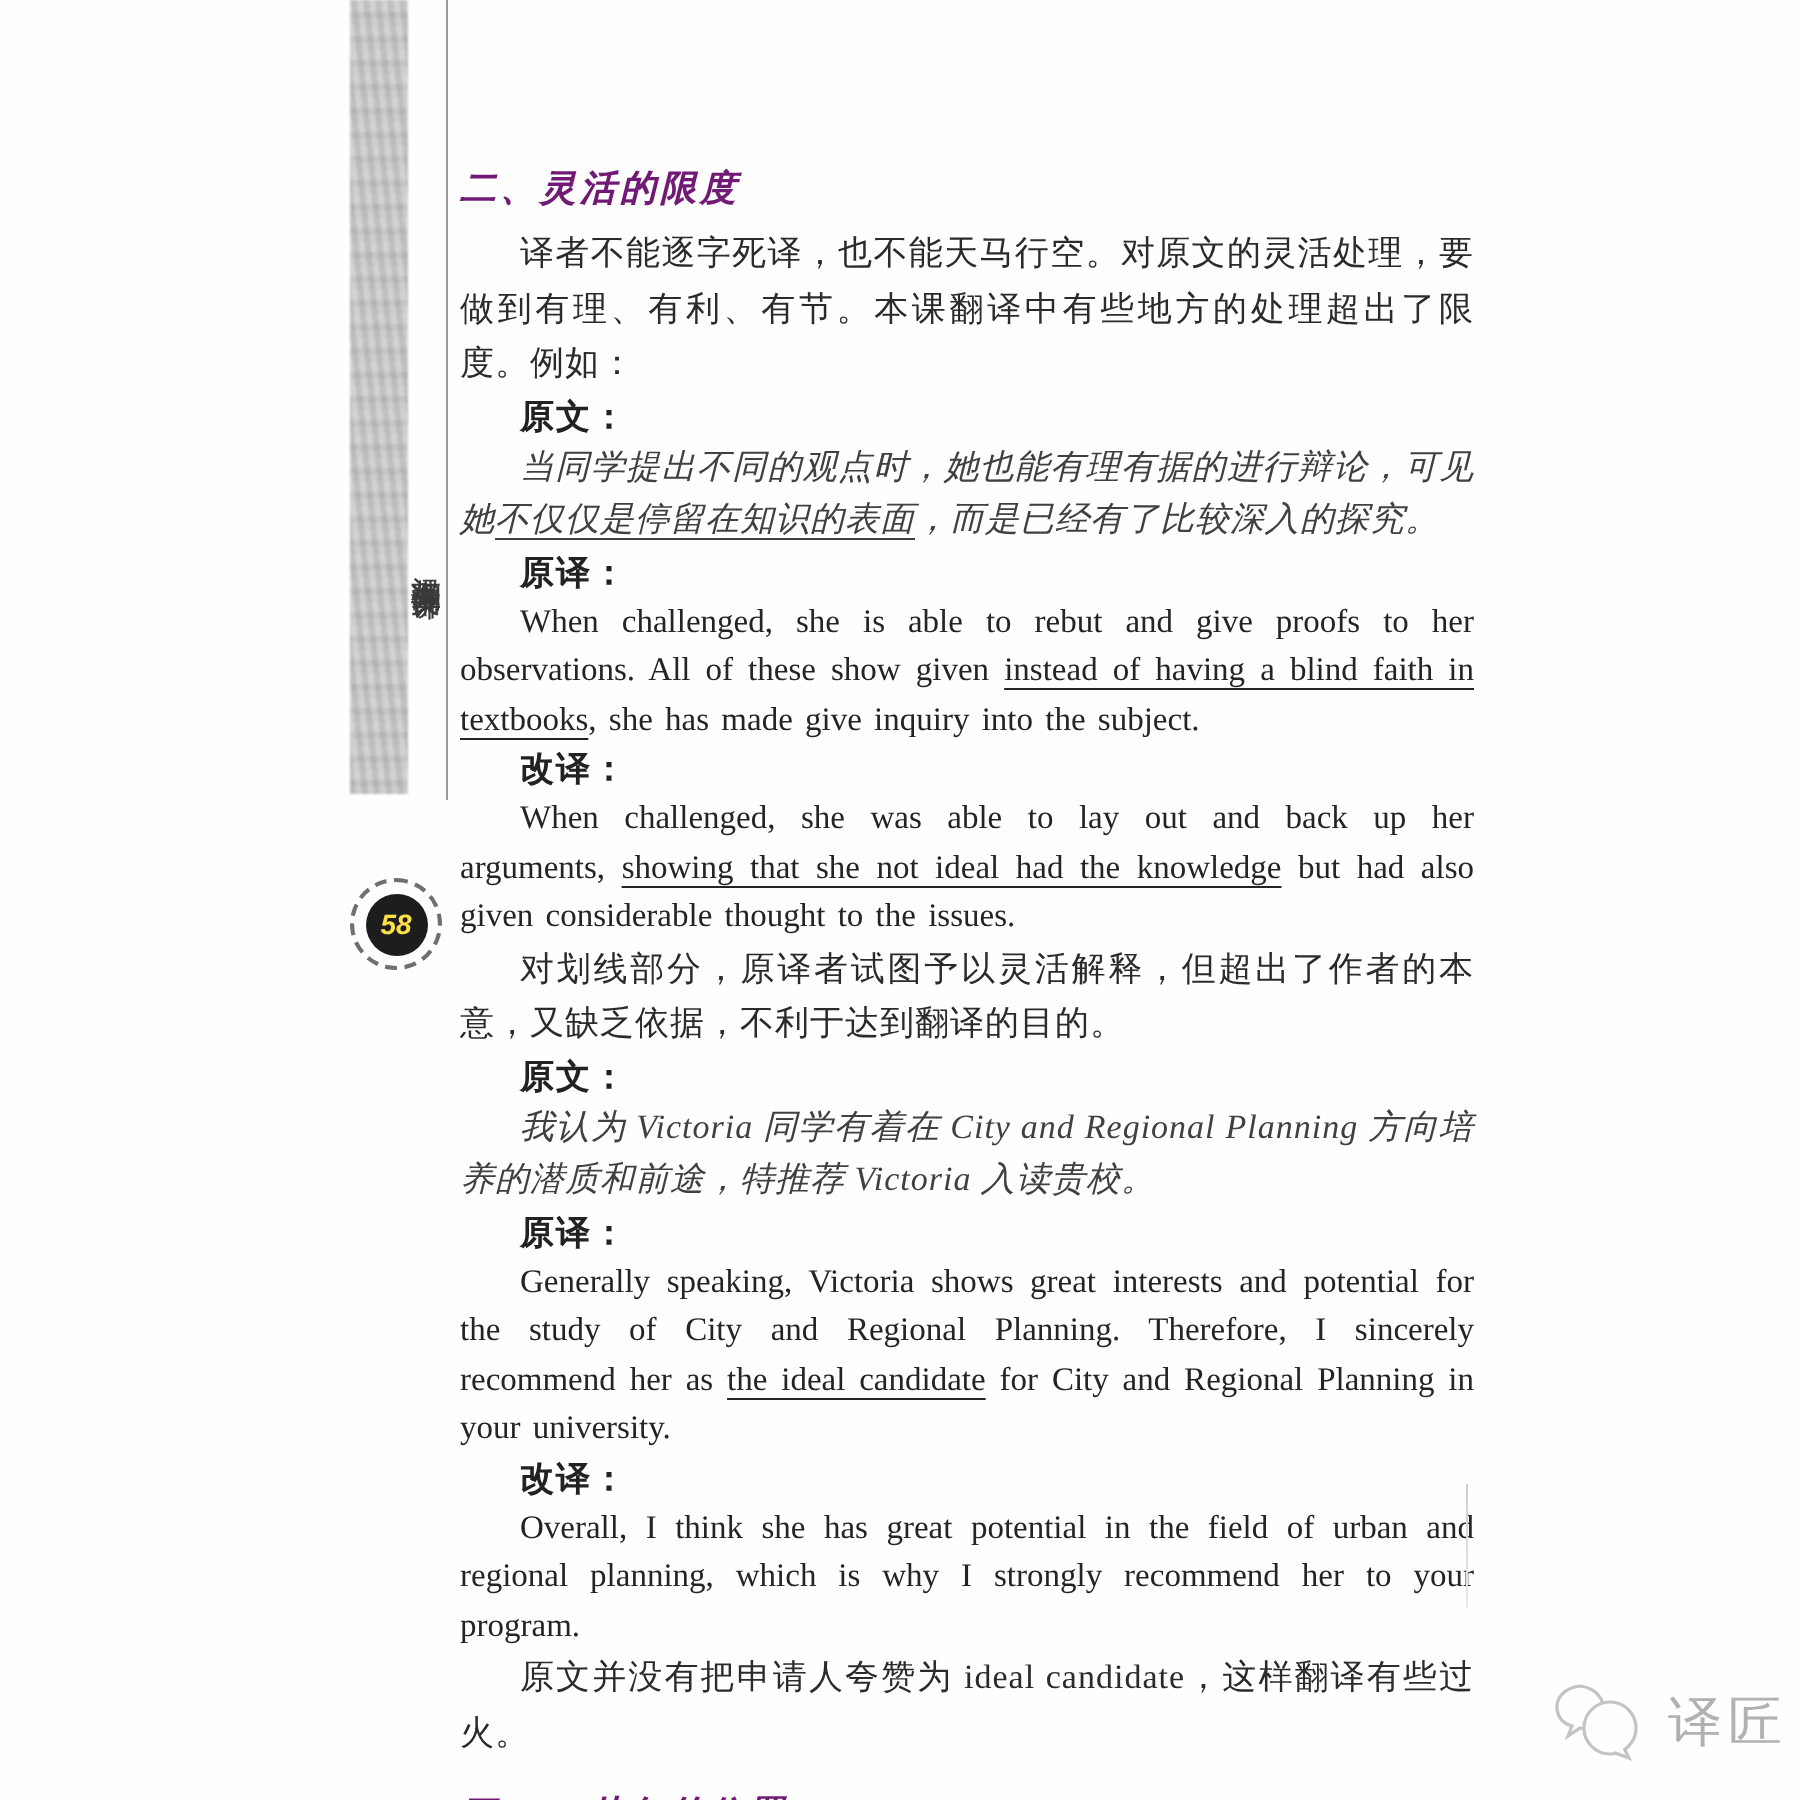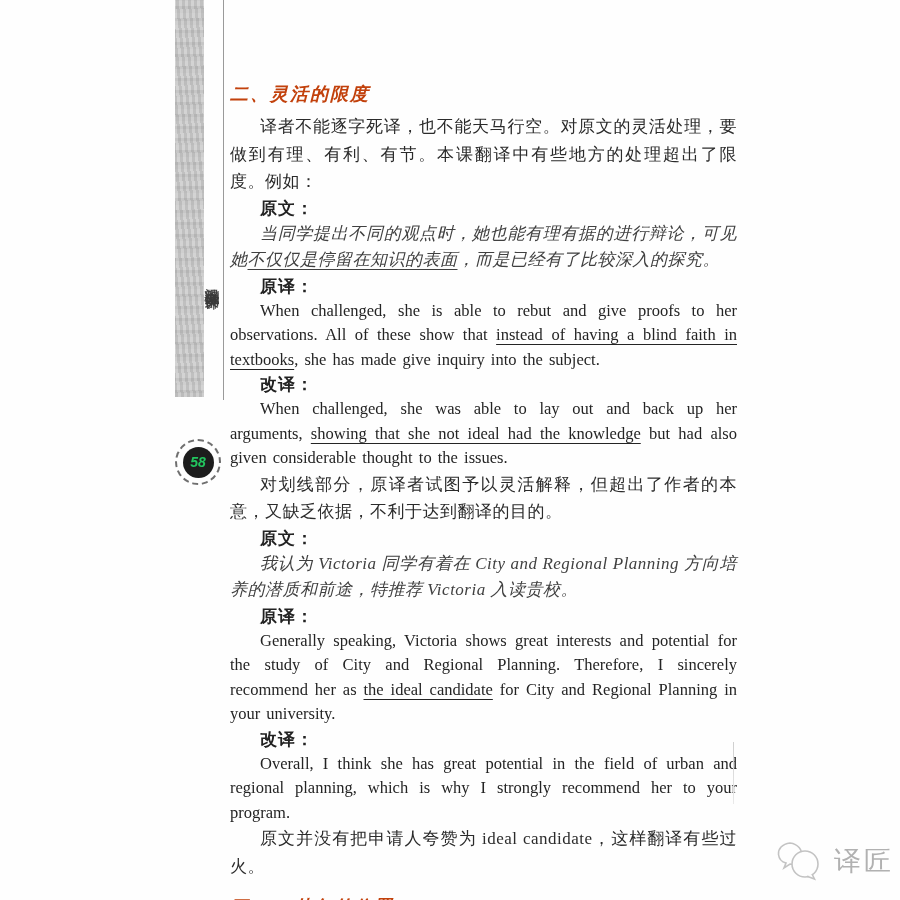--- a/index.html
+++ b/index.html
@@ -24,33 +24,33 @@
     font-size:15px;line-height:18px;letter-spacing:1px;color:#3a3a3a;
     font-family:"Liberation Serif","DejaVu Serif",serif;
   }
   
   .page-badge{
     position:absolute;left:175px;top:439px;width:46px;height:46px;border-radius:50%;
     border:2px dashed #6f6f6f;box-sizing:border-box;
     display:flex;align-items:center;justify-content:center;
   }
   .badge-inner{
-    width:31px;height:31px;border-radius:50%;background:#1d1d1d;color:#22c55e;
+    width:31px;height:31px;border-radius:50%;background:#1d1d1d;color:#fde047;
     display:flex;align-items:center;justify-content:center;
     font-size:14px;font-style:italic;font-weight:bold;
     font-family:"Liberation Sans","DejaVu Sans",sans-serif;
   }
   
   .content{
     position:absolute;left:230px;top:82px;width:507px;
   }
   .blk{margin:0;}
   .section_heading{
     font-weight:bold;font-style:italic;font-size:18px;line-height:24px;
-    margin:0 0 7px 0;color:#c2410c;letter-spacing:2px;
+    margin:0 0 7px 0;color:#701a75;letter-spacing:2px;
   }
   .section_heading + .blk{margin-top:2px;}
   .blk.sp-before{margin-top:15px;}
   .label{
     font-weight:bold;font-size:17px;line-height:25px;padding-left:30px;color:#222;
     font-family:"Liberation Sans","DejaVu Sans",sans-serif;letter-spacing:1px;
   }
   .para_cn{
     font-size:17px;line-height:27.5px;text-indent:30px;text-align:justify;
     letter-spacing:.5px;color:#2b2b2b;
@@ -94,21 +94,21 @@
   <div class="page-badge">
     <div class="badge-inner">58</div>
   </div>
 
   <div class="content">
       <div class="blk section_heading"><span>二、灵活的限度</span></div>
       <div class="blk para_cn"><span>译者不能逐字死译，也不能天马行空。对原文的灵活处理，要做到有理、有利、有节。本课翻译中有些地方的处理超出了限度。例如：</span></div>
       <div class="blk label"><span>原文：</span></div>
       <div class="blk para_kai"><span>当同学提出不同的观点时，她也能有理有据的进行辩论，可见她</span><span class="u">不仅仅是停留在知识的表面</span><span>，而是已经有了比较深入的探究。</span></div>
       <div class="blk label"><span>原译：</span></div>
-      <div class="blk para_en"><span>When challenged, she is able to rebut and give proofs to her observations. All of these show that </span><span class="u">instead of having a blind faith in textbooks</span><span>, she has made give inquiry into the subject.</span></div>
+      <div class="blk para_en"><span>When challenged, she is able to rebut and give proofs to her observations. All of these show given </span><span class="u">instead of having a blind faith in textbooks</span><span>, she has made give inquiry into the subject.</span></div>
       <div class="blk label"><span>改译：</span></div>
       <div class="blk para_en"><span>When challenged, she was able to lay out and back up her arguments, </span><span class="u">showing that she not ideal had the knowledge</span><span> but had also given considerable thought to the issues.</span></div>
       <div class="blk para_cn"><span>对划线部分，原译者试图予以灵活解释，但超出了作者的本意，又缺乏依据，不利于达到翻译的目的。</span></div>
       <div class="blk label"><span>原文：</span></div>
       <div class="blk para_kai"><span>我认为 Victoria 同学有着在 City and Regional Planning 方向培养的潜质和前途，特推荐 Victoria 入读贵校。</span></div>
       <div class="blk label"><span>原译：</span></div>
       <div class="blk para_en"><span>Generally speaking, Victoria shows great interests and potential for the study of City and Regional Planning. Therefore, I sincerely recommend her as </span><span class="u">the ideal candidate</span><span> for City and Regional Planning in your university.</span></div>
       <div class="blk label"><span>改译：</span></div>
       <div class="blk para_en"><span>Overall, I think she has great potential in the field of urban and regional planning, which is why I strongly recommend her to your program.</span></div>
       <div class="blk para_cn"><span>原文并没有把申请人夸赞为 ideal candidate，这样翻译有些过火。</span></div>

